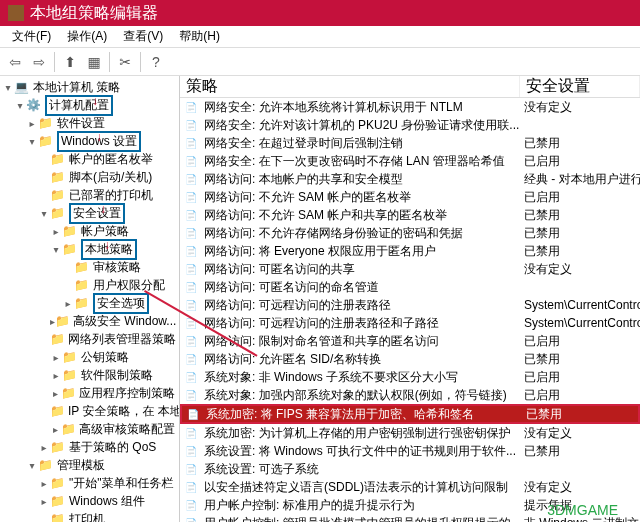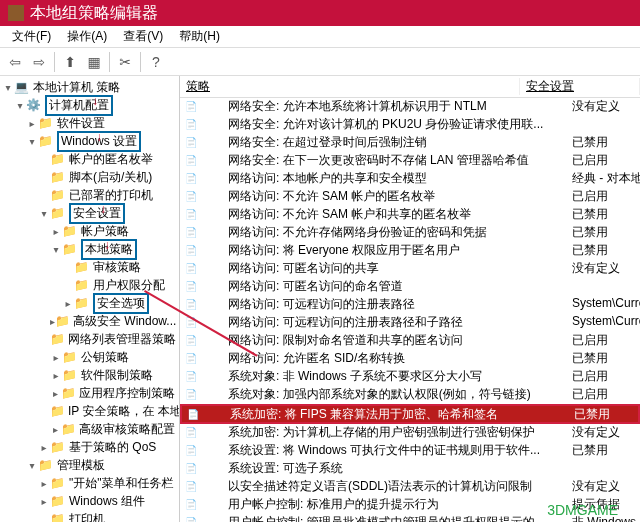--- a/index.html
+++ b/index.html
@@ -15,25 +15,25 @@
 .tree { width: 180px; border-right: 1px solid #ccc; overflow: hidden; padding: 2px 0; position: relative; }
 .tree .node { display: flex; align-items: center; height: 18px; white-space: nowrap; cursor: default; padding-right: 4px; }
 .tree .exp { width: 12px; text-align: center; color: #666; font-size: 10px; }
 .tree .fico { width: 16px; height: 14px; margin-right: 3px; font-size: 12px; text-align: center; }
 .tree .fico.folder::before { content: "📁"; }
 .tree .fico.computer::before { content: "💻"; }
 .tree .fico.gear::before { content: "⚙️"; }
 .tree .boxed { border: 2px solid #0369a1; padding: 0 2px; }
 .list { flex: 1; overflow: hidden; position: relative; }
 .list-header { display: flex; height: 22px; align-items: center; border-bottom: 1px solid #ddd; background: #fff; }
-.list-header .col { padding: 0 6px; border-right: 1px solid #eee; font-size: 12px; text-decoration: underline; }
+.list-header .col { padding: 0 6px; border-right: 1px solid #eee; font-size: 16px; }
 .list-header .col1 { width: 340px; }
 .list-header .col2 { flex: 1; }
 .list-body { height: calc(100% - 22px); overflow: hidden; position: relative; }
-.row { display: flex; align-items: flex-start; height: 18px; padding-left: 4px; white-space: nowrap; gap: 24px; }
+.row { display: flex; align-items: center; height: 18px; padding-left: 4px; white-space: nowrap; }
 .row .pico { width: 16px; height: 16px; margin-right: 4px; display: inline-flex; align-items: center; justify-content: center; font-size: 10px; }
 .row .pico::before { content: "📄"; }
 .row .pname { width: 320px; overflow: hidden; text-overflow: ellipsis; }
 .row .pval { flex: 1; overflow: hidden; }
 .row.selected { background: #0078d7; color: #fff; }
 .row.selected.hilite { border: 2px solid #d02040; height: 20px; background: #b91c1c; }
 .redline { position: absolute; border-top: 2px solid #d02040; transform-origin: 0 0; z-index: 5; pointer-events: none; }
 .watermark { position: absolute; right: 22px; bottom: 4px; font-size: 14px; font-weight: normal; color: #2a8; z-index: 10; }
 .watermark .g { color: #2aa84a; }
 .arrow-down { color: #d02040; font-size: 12px; position: absolute; }

